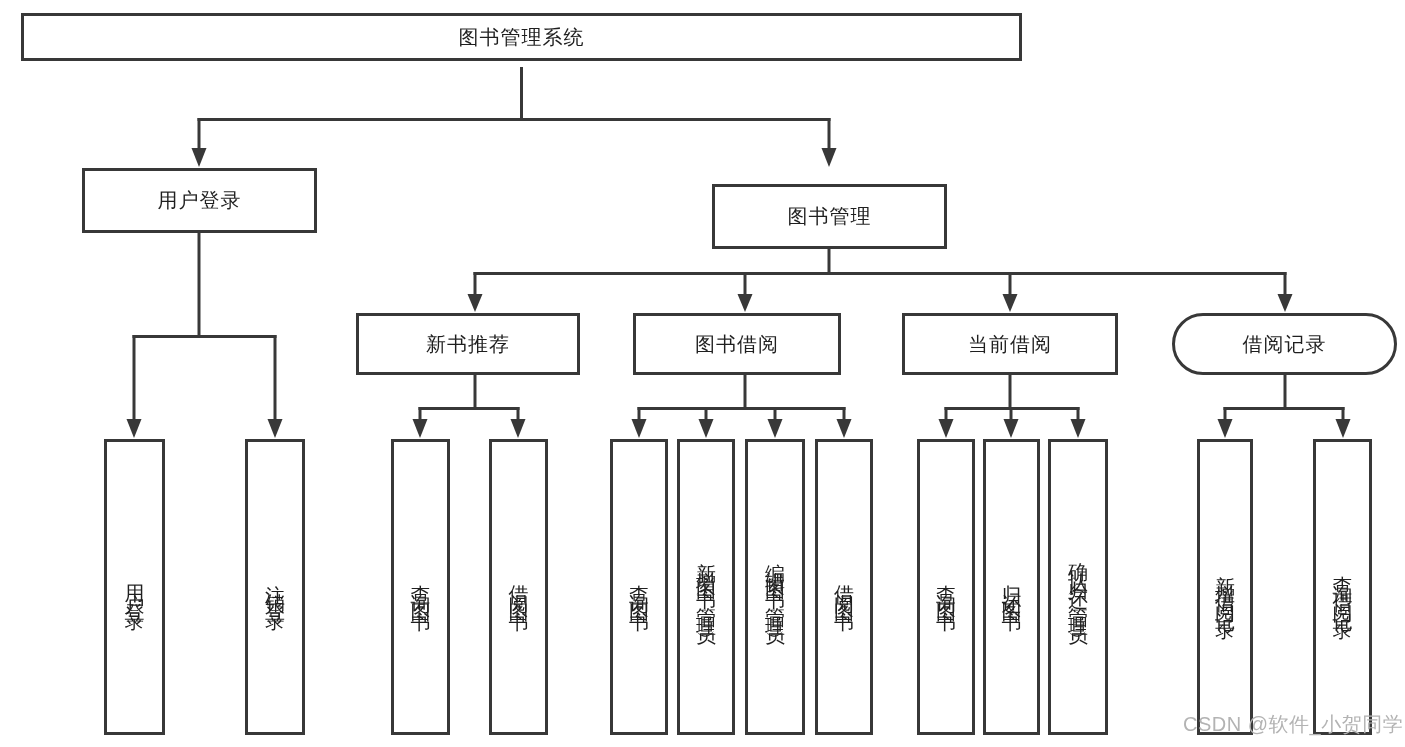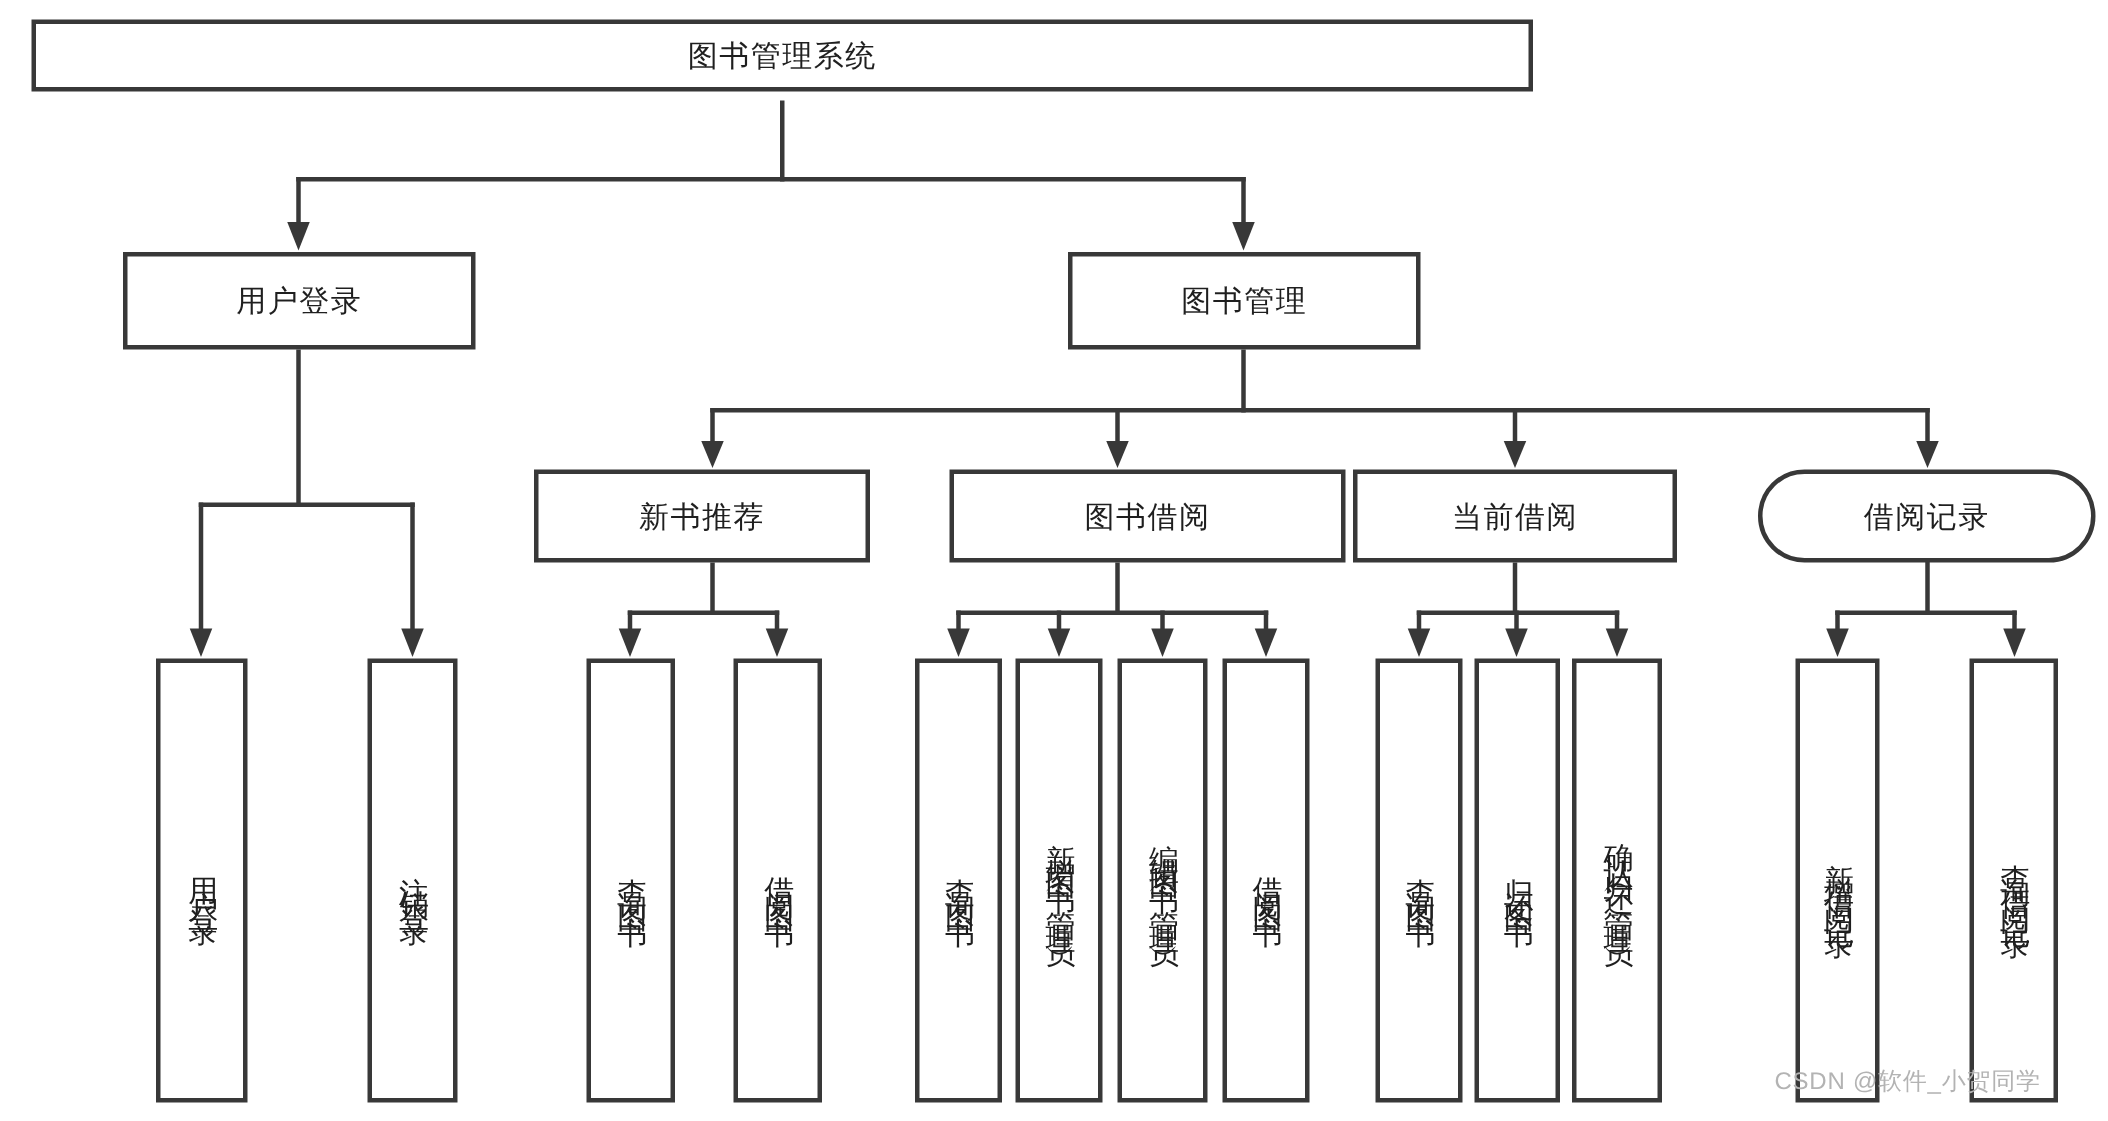--- a/index.html
+++ b/index.html
@@ -29,21 +29,21 @@
   .h-node{letter-spacing:1px;white-space:nowrap;}
   .v-node{
     writing-mode:vertical-rl;
     text-orientation:mixed;
     letter-spacing:9px;
     line-height:1.05;
     text-align:center;
   }
   #watermark{
     position:absolute;left:1183px;top:711px;
-    font-size:16px;letter-spacing:0.5px;
+    font-size:20px;letter-spacing:0.5px;
     color:var(--wm);white-space:nowrap;
     z-index:5;
   }
 </style>
 </head>
 <body>
 
 <div id="canvas">
 
   <svg id="connectors" viewBox="0 0 1405 747" xmlns="http://www.w3.org/2000/svg">
@@ -104,24 +104,24 @@
     <line x1="1223.5" y1="408.5" x2="1344.5" y2="408.5"></line>
     <line x1="1225" y1="407" x2="1225" y2="421"></line>
       <polygon points="1217.5,419 1232.5,419 1225,438"></polygon>
     <line x1="1343" y1="407" x2="1343" y2="421"></line>
       <polygon points="1335.5,419 1350.5,419 1343,438"></polygon>
   </svg>
 
   <div class="node h-node" style="left:21px;top:13px;width:1001px;height:48px;">图书管理系统</div>
 
   <div class="node h-node" style="left:82px;top:168px;width:235px;height:65px;">用户登录</div>
-  <div class="node h-node" style="left:712px;top:168px;width:235px;height:65px;">图书管理</div>
+  <div class="node h-node" style="left:712px;top:184px;width:235px;height:65px;">图书管理</div>
 
   <div class="node h-node" style="left:356px;top:313px;width:224px;height:62px;">新书推荐</div>
-  <div class="node h-node" style="left:633px;top:313px;width:264px;height:62px;">图书借阅</div>
+  <div class="node h-node" style="left:633px;top:313px;width:208px;height:62px;">图书借阅</div>
   <div class="node h-node" style="left:902px;top:313px;width:216px;height:62px;">当前借阅</div>
   <div class="node h-node" style="left:1172px;top:313px;width:225px;height:62px;border-radius:31px;">借阅记录</div>
 
   <div class="node v-node" style="left:104px;top:439px;width:61px;height:296px;">用户登录</div>
   <div class="node v-node" style="left:245px;top:439px;width:60px;height:296px;">注销登录</div>
 
   <div class="node v-node" style="left:391px;top:439px;width:59px;height:296px;">查询图书</div>
   <div class="node v-node" style="left:489px;top:439px;width:59px;height:296px;">借阅图书</div>
 
   <div class="node v-node" style="left:610px;top:439px;width:58px;height:296px;">查询图书</div>

